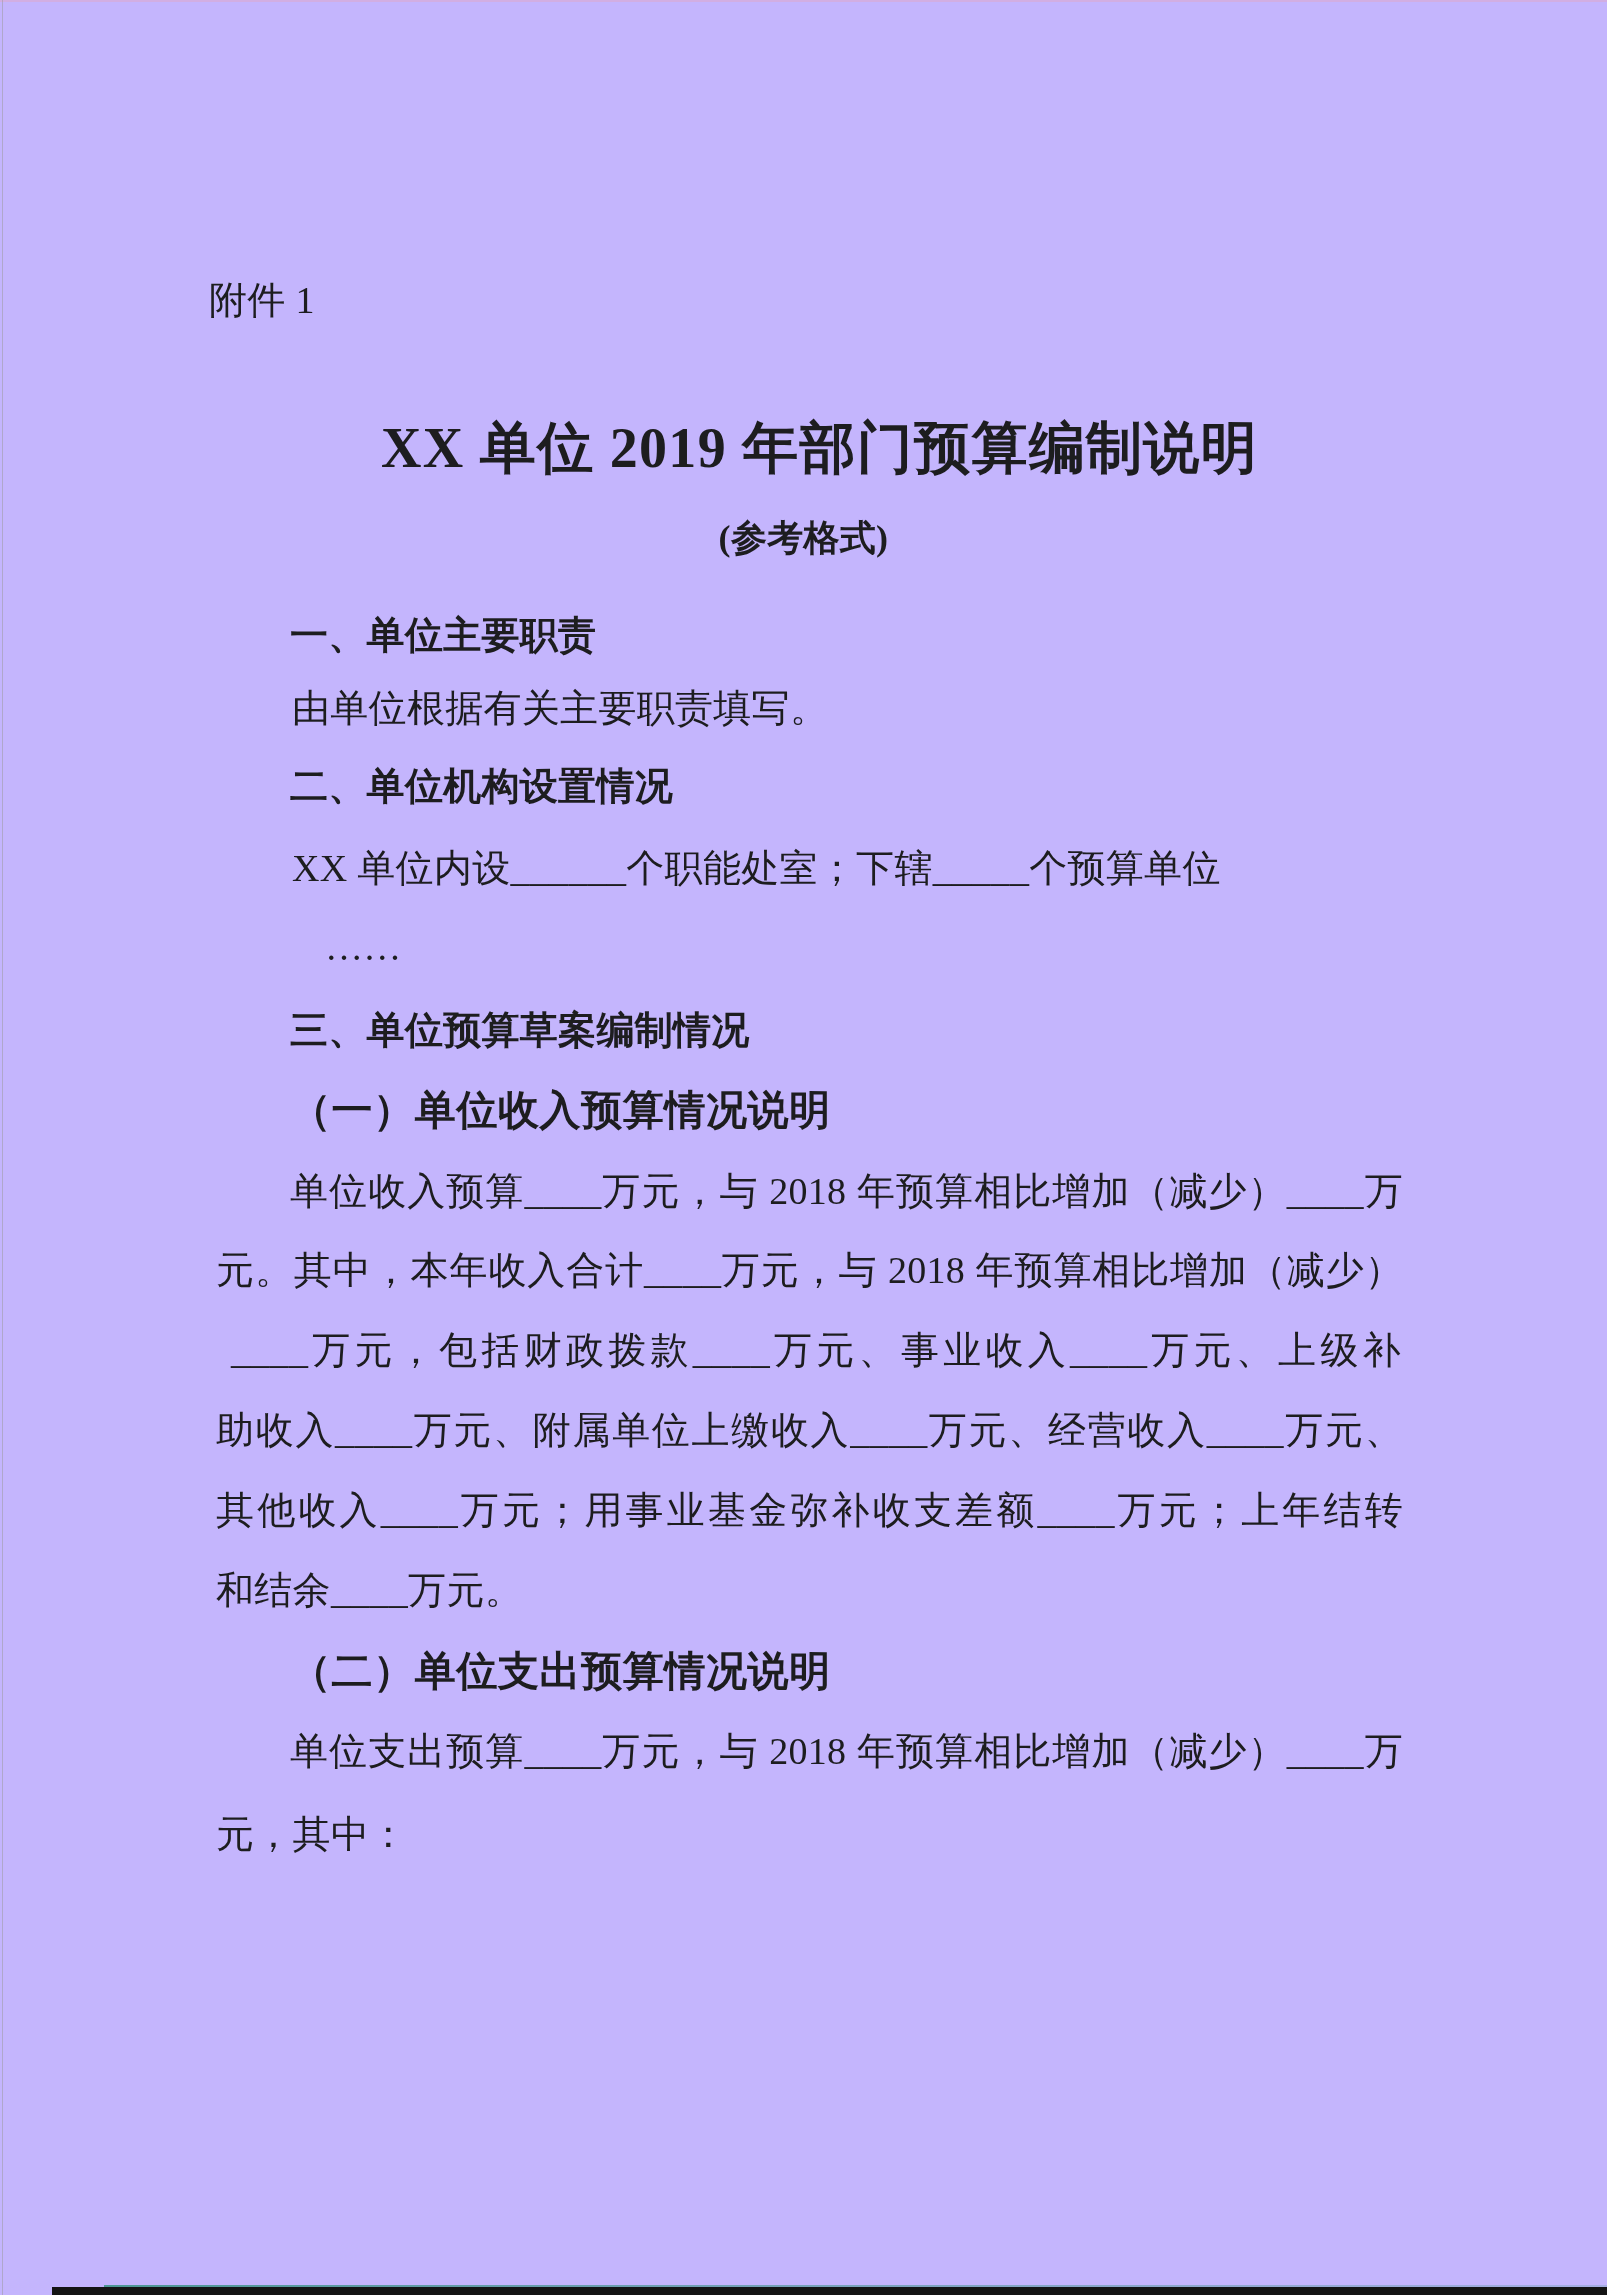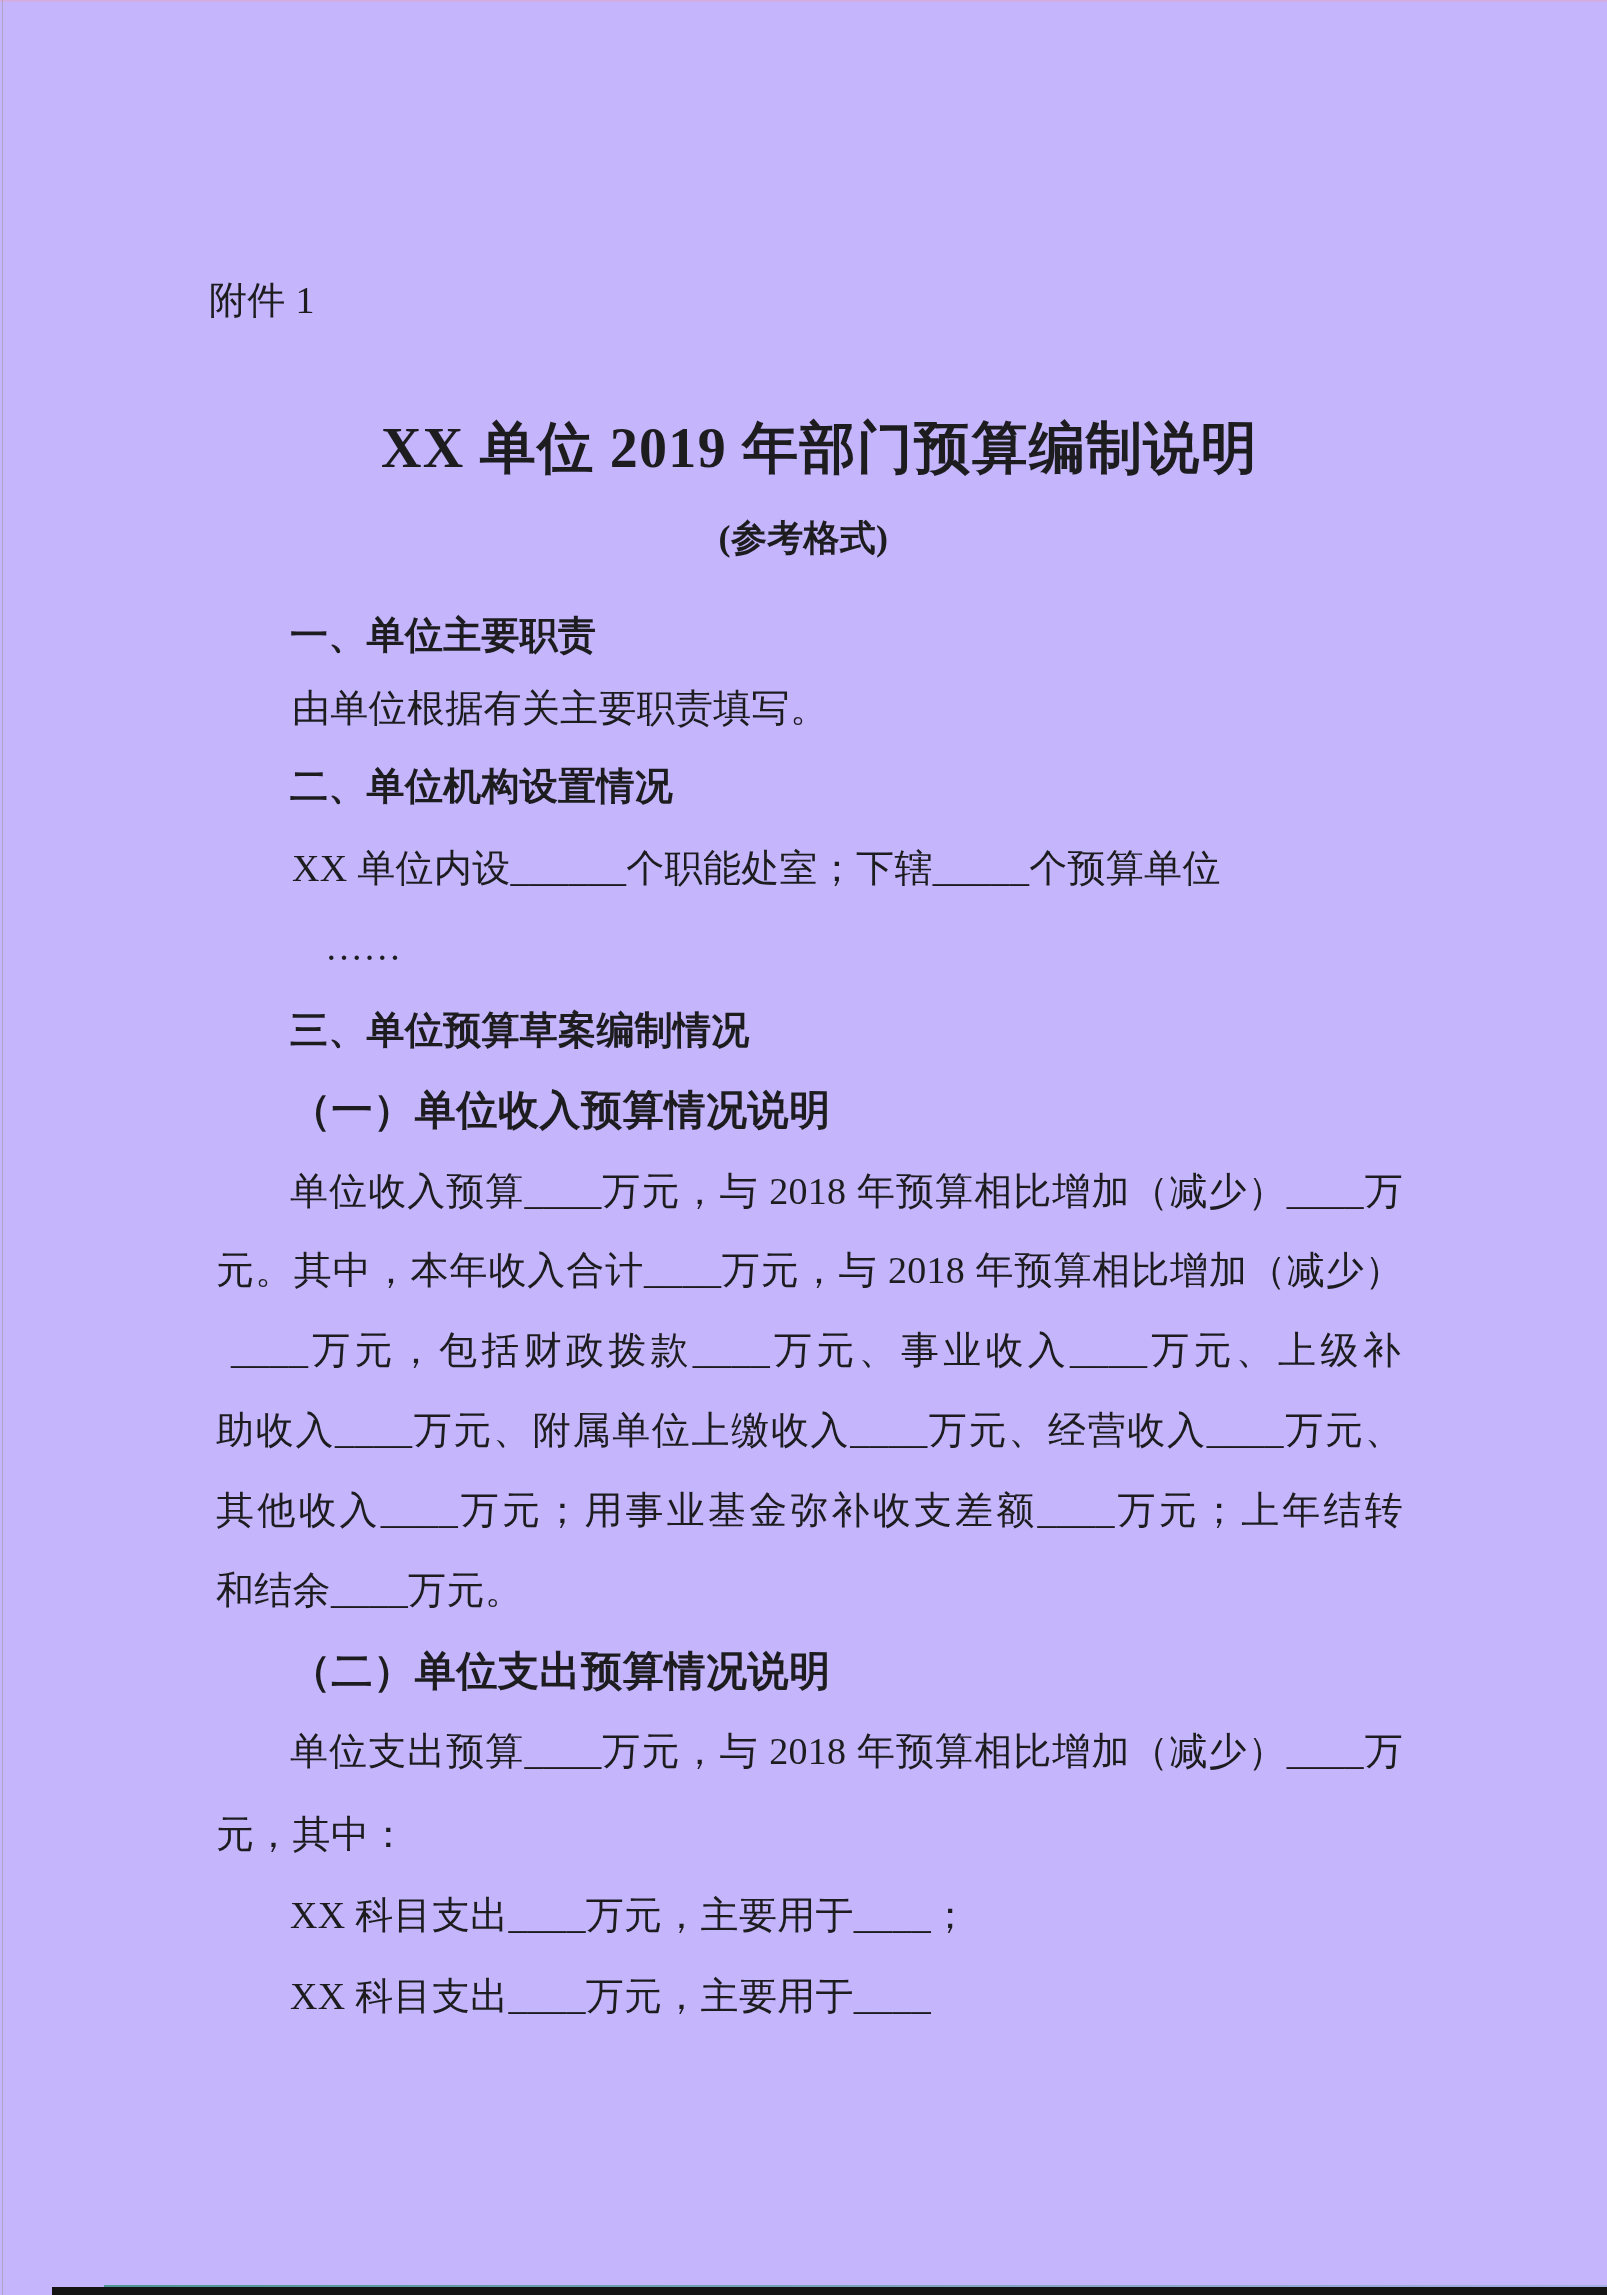--- a/index.html
+++ b/index.html
@@ -80,21 +80,19 @@
   <div class="ln serif just" style="left:216px;top:1489px;width:1187px;">其他收入____万元；用事业基金弥补收支差额____万元；上年结转</div>
 
   <div class="ln serif" style="left:216px;top:1569px;">和结余____万元。</div>
 
   <div class="ln sub-head" style="left:290px;top:1649px;">（二）单位支出预算情况说明</div>
 
   <div class="ln serif just" style="left:290px;top:1730px;width:1113px;">单位支出预算____万元，与 2018 年预算相比增加（减少）____万</div>
 
   <div class="ln serif" style="left:216px;top:1813px;">元，其中：</div>
 
-  <div class="ln serif" style="left:290px;top:1894px;">XX 科目支出____万元，主要用于____；</div>
 
-  <div class="ln serif" style="left:290px;top:1975px;">XX 科目支出____万元，主要用于____</div>
 
   <div class="bottom-accent"></div>
   <div class="bottom-band"></div>
 
 </div>
 
 
 </body></html>

